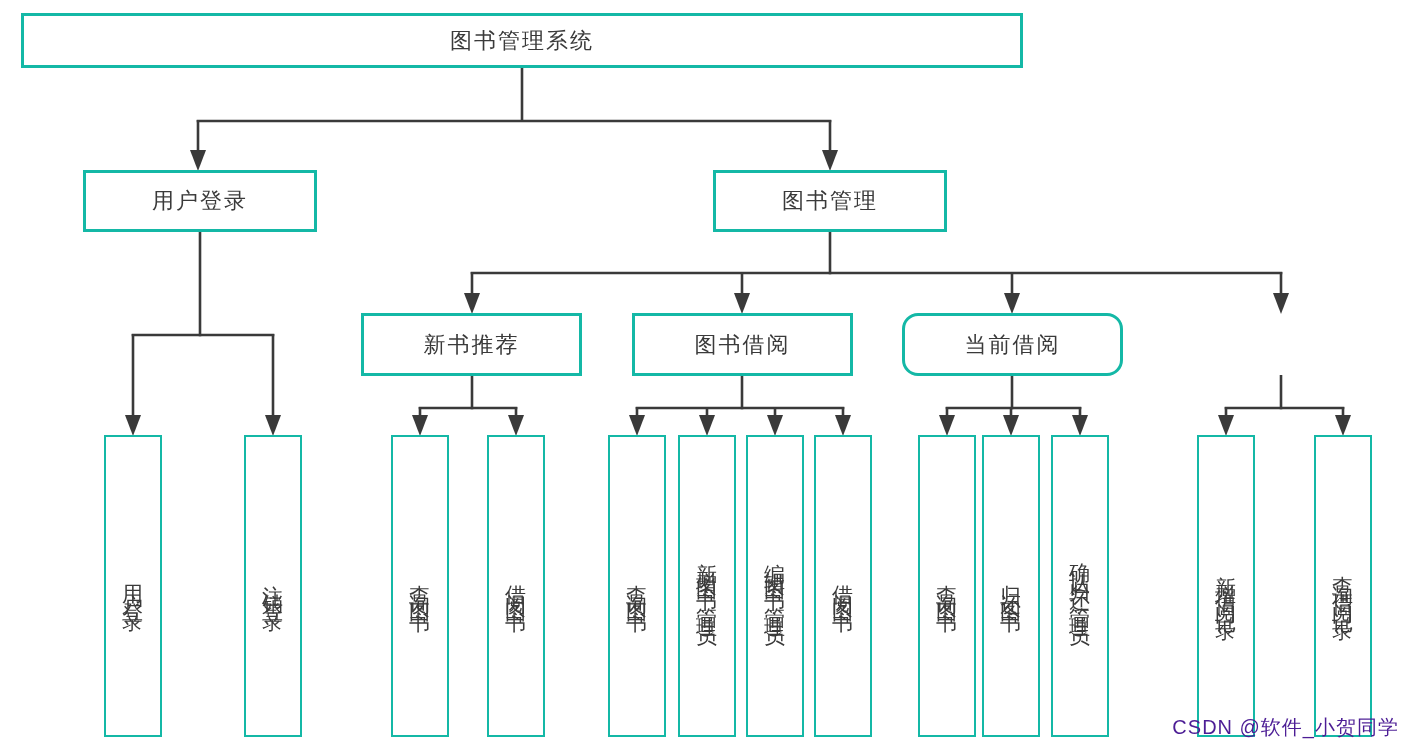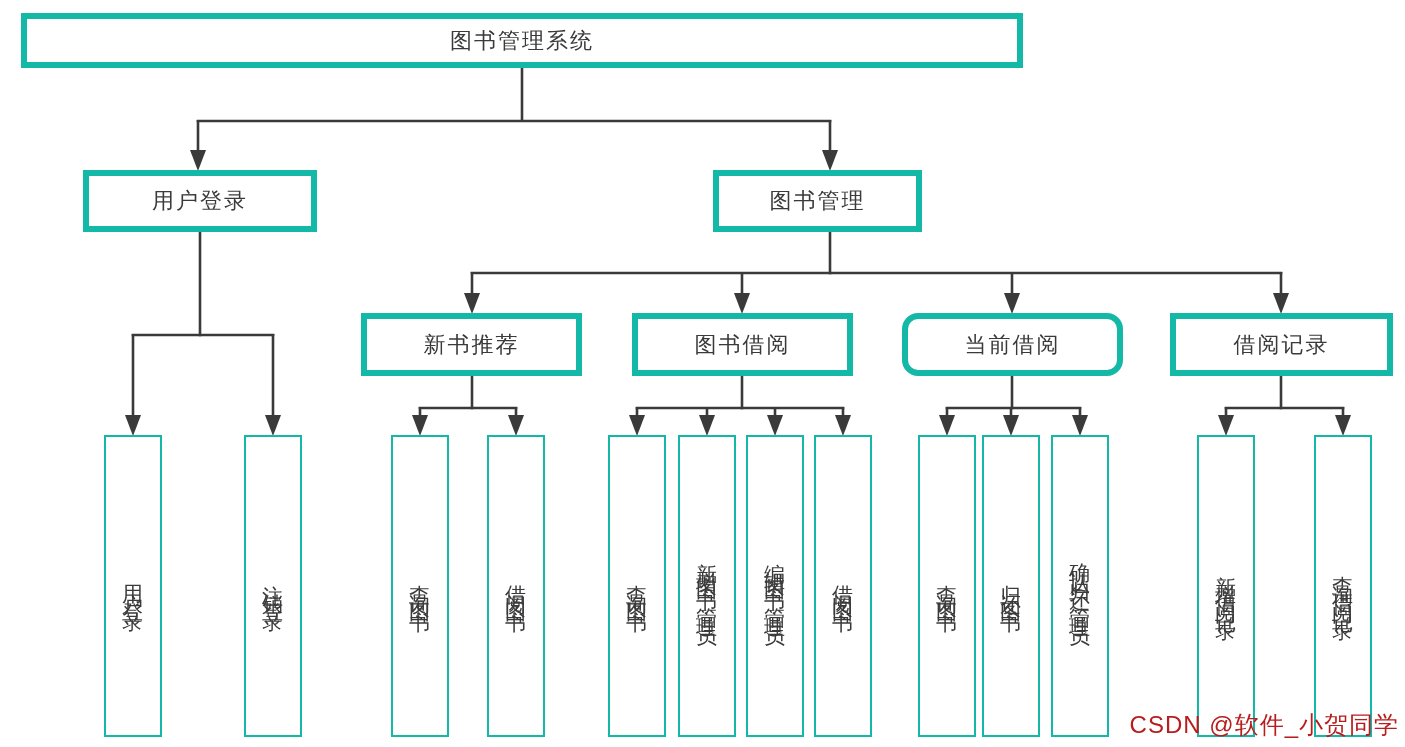--- a/index.html
+++ b/index.html
@@ -2,31 +2,31 @@
 <html><head>
 <meta charset="utf-8">
 <style>
   html,body{margin:0;padding:0;background:#ffffff;}
   #canvas{
     position:relative;width:1405px;height:747px;background:#ffffff;overflow:hidden;
     font-family:"Liberation Sans","DejaVu Sans",sans-serif;color:#3a3a3a;
   }
   #wires{position:absolute;left:0;top:0;pointer-events:none;}
   .box{
-    position:absolute;background:#ffffff;border:6px solid #14b8a6;
+    position:absolute;background:#ffffff;border:3px solid #14b8a6;
     box-sizing:border-box;display:flex;align-items:center;justify-content:center;
   }
   .h-label{font-size:22px;letter-spacing:2px;white-space:nowrap;}
   .leaf{width:58px;top:435px;height:302px;border-width:2.6px;}
   .v-text{
     writing-mode:vertical-rl;text-orientation:mixed;
     font-size:21px;letter-spacing:9px;line-height:1;white-space:nowrap;
   }
   .watermark{
-    position:absolute;right:6px;bottom:6px;font-size:24px;color:#b91c1c;
+    position:absolute;right:6px;bottom:6px;font-size:20px;color:#4c1d95;
     letter-spacing:1px;z-index:5;white-space:nowrap;
   }
 </style>
 </head>
 <body>
 
 <div id="canvas">
 
   <svg id="wires" width="1405" height="747" viewBox="0 0 1405 747">
     <g stroke="#3a3a3a" stroke-width="2.6" fill="none">
@@ -97,35 +97,32 @@
     </g>
   </svg>
 
   <div class="box" style="left:21px;top:13px;width:1002px;height:55px;">
     <span class="h-label">图书管理系统</span>
   </div>
 
   <div class="box" style="left:83px;top:170px;width:234px;height:62px;">
     <span class="h-label">用户登录</span>
   </div>
-  <div class="box" style="left:713px;top:170px;width:209px;height:62px;">
+  <div class="box" style="left:713px;top:170px;width:234px;height:62px;">
     <span class="h-label">图书管理</span>
   </div>
 
   <div class="box" style="left:632px;top:313px;width:221px;height:63px;">
     <span class="h-label">图书借阅</span>
   </div>
   <div class="box" style="left:361px;top:313px;width:221px;height:63px;">
     <span class="h-label">新书推荐</span>
   </div>
   <div class="box" style="left:902px;top:313px;width:221px;height:63px;border-radius:16px;">
     <span class="h-label">当前借阅</span>
-  </div>
-  <div class="box" style="left:1170px;top:313px;width:223px;height:63px;">
-    <span class="h-label">借阅记录</span>
   </div>
 
   <div class="box leaf" style="left:104px;">
     <span class="v-text">用户登录</span>
   </div>
   <div class="box leaf" style="left:244px;">
     <span class="v-text">注销登录</span>
   </div>
 
   <div class="box leaf" style="left:391px;">

